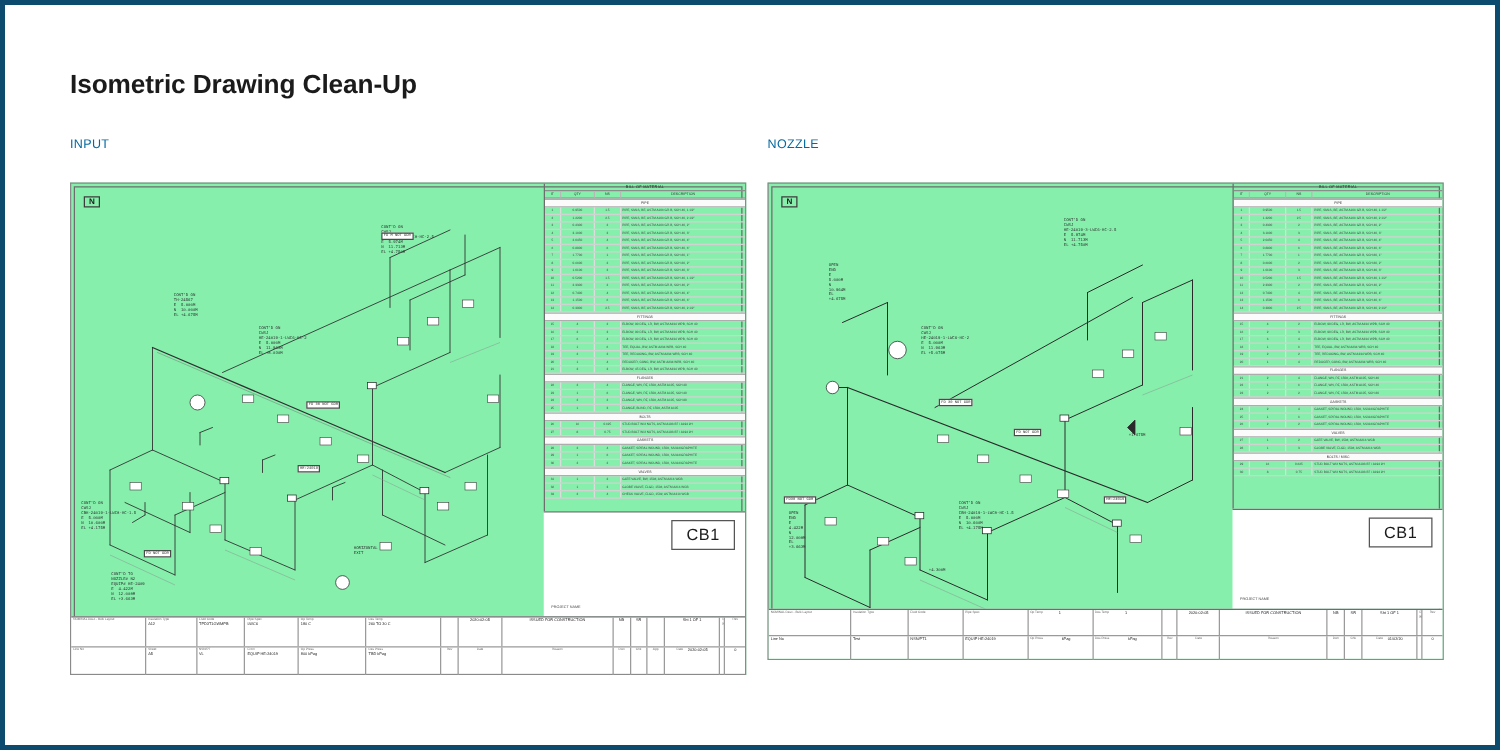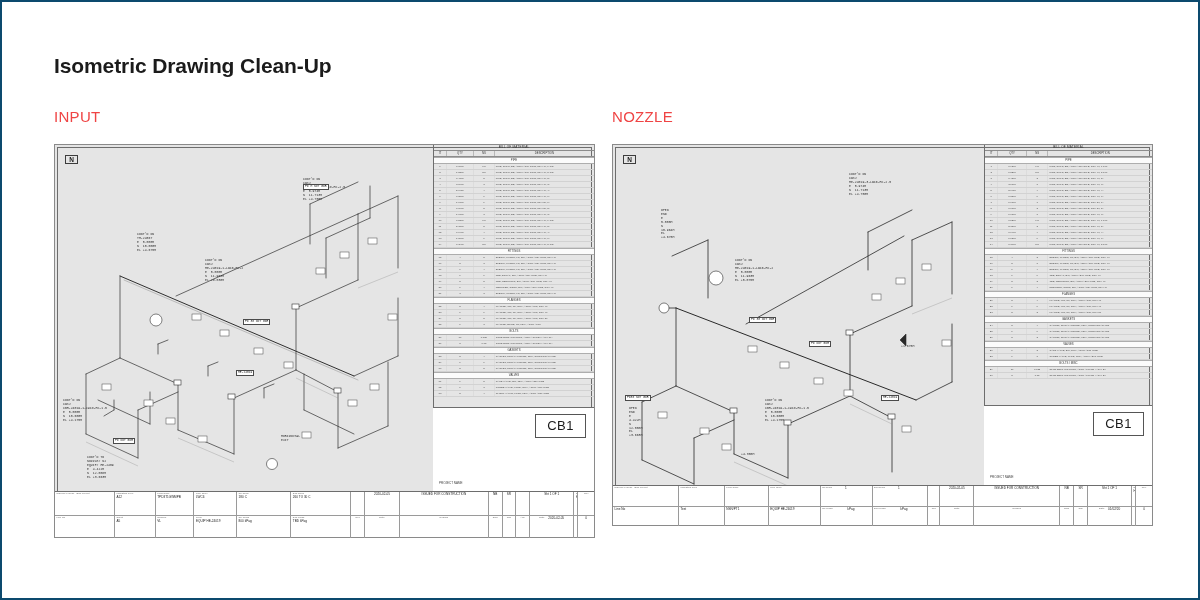--- a/index.html
+++ b/index.html
@@ -13,45 +13,45 @@
     position: relative;
     font-family: "Liberation Sans", sans-serif;
     overflow: hidden;
   }
   .page {
     position: absolute;
     left: 0; top: 0;
     width: 1200px;
     height: 600px;
     background: #ffffff;
-    border: 2px solid #0c4a6e;
+    border: 4px solid #0c4a6e;
     box-sizing: border-box;
   }
   .page-title {
     position: absolute;
     left: 52px;
     top: 52px;
     font-size: 21px;
     font-weight: bold;
     color: #1b1b1b;
     letter-spacing: -0.1px;
   }
   .panel-label {
     position: absolute;
-    font-size: 15px;
-    color: #ef4444;
+    font-size: 10px;
+    color: #0369a1;
     letter-spacing: 0.3px;
   }
   .label-input  { left: 52px;  top: 106px; }
   .label-output { left: 610px; top: 106px; }
 
   
   .sheet {
     position: absolute;
-    background: #e5e5e5;
+    background: #86efac;
     border: 1px solid #ararara;
     border: 1px solid #8a8a8a;
     box-sizing: border-box;
   }
   .sheet-inner {
     position: absolute;
     left: 2px; top: 2px; right: 2px; bottom: 2px;
     border: 1px solid #6d6d6d;
     box-sizing: border-box;
   }

